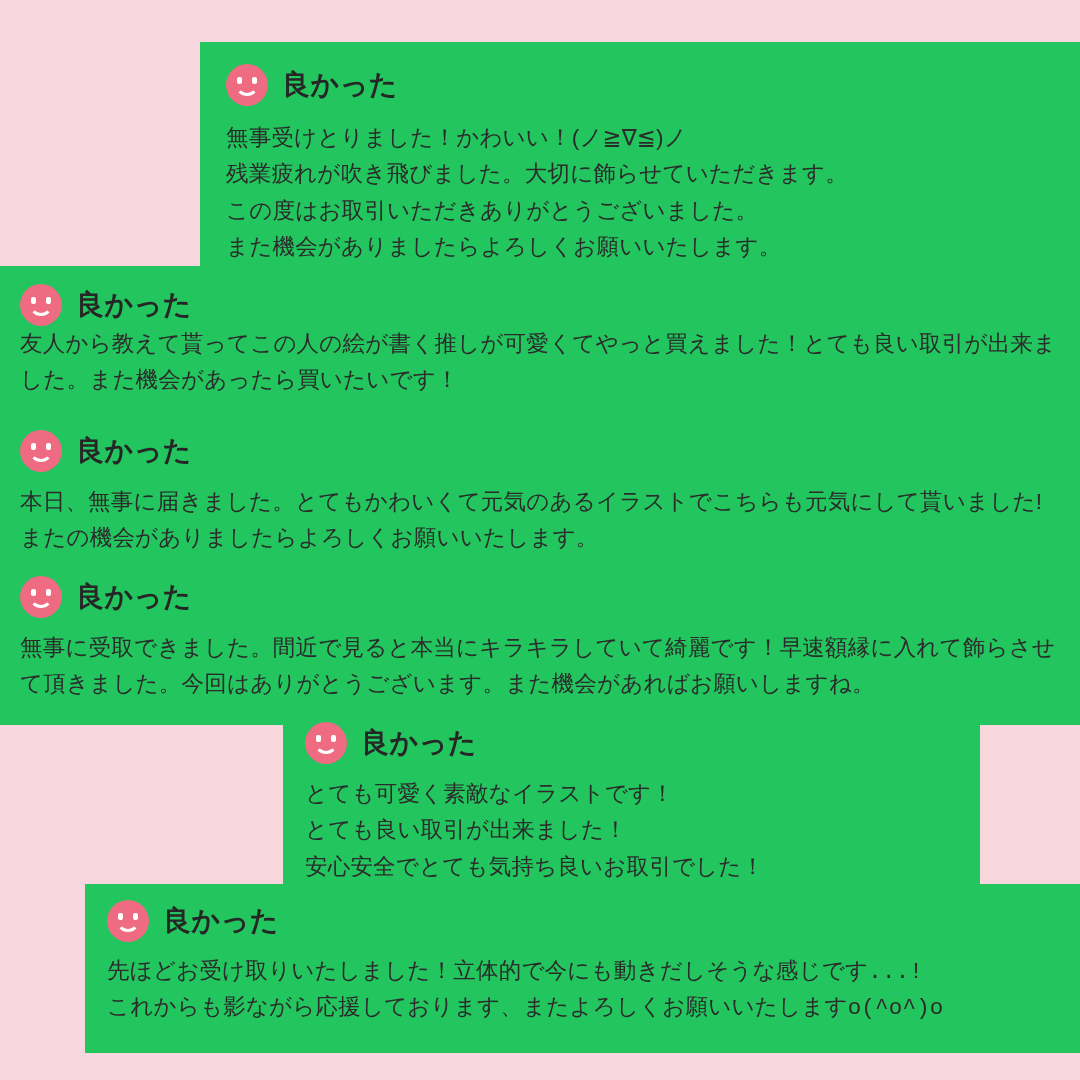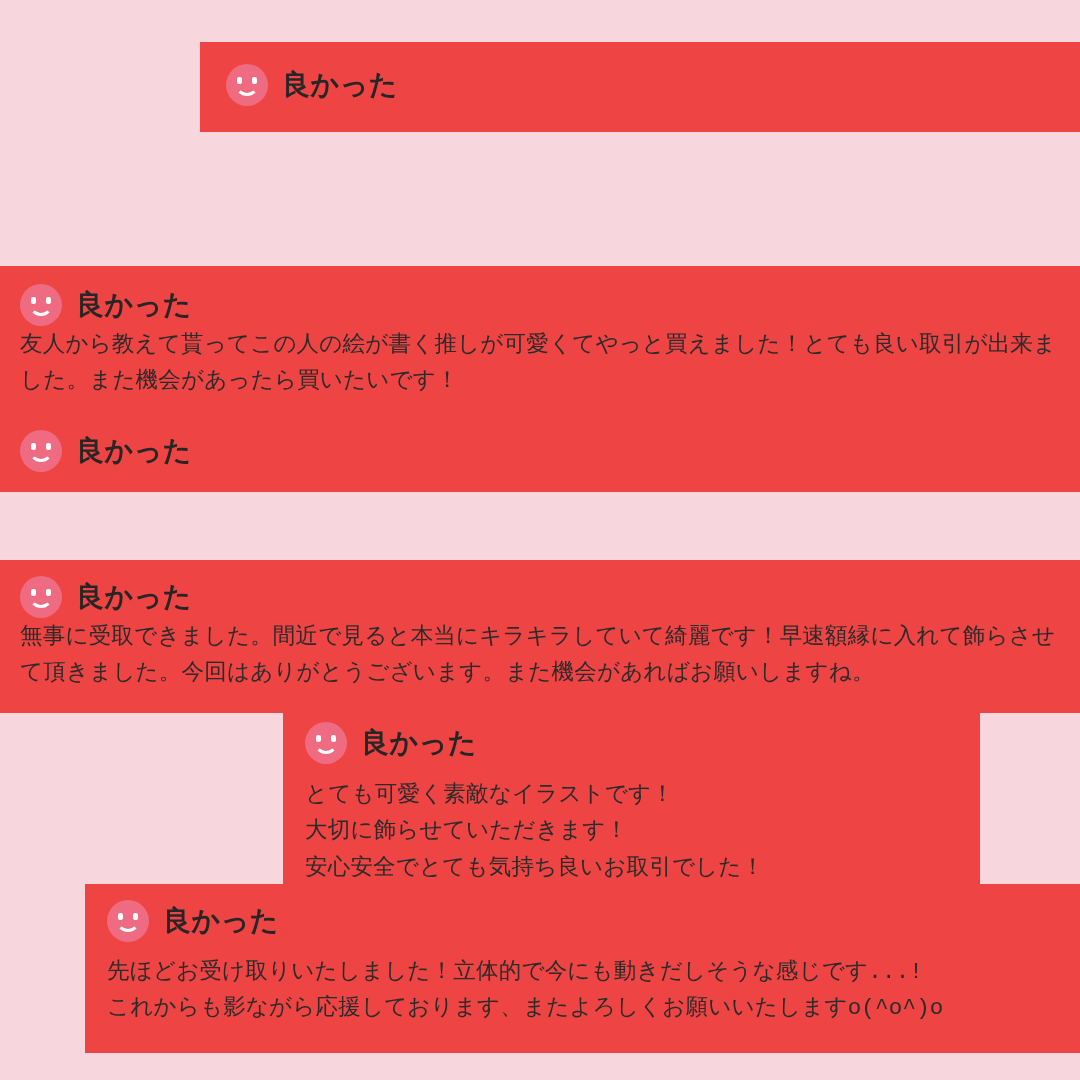--- a/index.html
+++ b/index.html
@@ -14,21 +14,21 @@
     overflow: hidden;
     position: relative;
   }
   .canvas {
     position: relative;
     width: 1080px;
     height: 1080px;
   }
   .review {
     position: absolute;
-    background: #ef4444;
+    background: #22c55e;
     box-sizing: border-box;
   }
   .review-head {
     display: flex;
     align-items: center;
     gap: 14px;
   }
   .face-icon {
     width: 42px;
     height: 42px;
@@ -77,21 +77,21 @@
   #card-1 { left: 200px; top: 42px; width: 880px; padding: 22px 26px 26px 26px; }
   #card-1 .review-body { margin-top: 14px; }
 
   #card-2 { left: 0px; top: 266px; width: 1080px; padding: 18px 20px 20px 20px; }
   #card-2 .review-body { }
 
   #card-3 { left: 0px; top: 414px; width: 1080px; padding: 16px 20px 20px 20px; }
   #card-3 .review-body { margin-top: 12px; }
 
   #card-4 { left: 0px; top: 560px; width: 1080px; padding: 16px 20px 22px 20px; }
-  #card-4 .review-body { margin-top: 0; }
+  #card-4 .review-body { margin-top: 12px; }
 
   #card-5 { left: 283px; top: 706px; width: 697px; padding: 16px 22px 24px 22px; }
   #card-5 .review-body { margin-top: 12px; }
 
   #card-6 { left: 85px; top: 884px; width: 995px; padding: 16px 22px 26px 22px; }
   #card-6 .review-body { margin-top: 12px; font-family: Liberation Mono, monospace; }
 </style>
 </head>
 <body>
 
@@ -99,20 +99,24 @@
 
   <div class="review" id="card-1">
     <div class="review-head">
       <div class="face-icon">
         <span class="eye left"></span>
           <span class="eye right"></span>
           <span class="mouth"></span>
       </div>
       <div class="review-title">良かった</div>
     </div>
+    <div class="review-body">無事受けとりました！かわいい！(ノ≧∇≦)ノ
+残業疲れが吹き飛びました。大切に飾らせていただきます。
+この度はお取引いただきありがとうございました。
+また機会がありましたらよろしくお願いいたします。</div>
   </div>
 
   <div class="review" id="card-2">
     <div class="review-head">
       <div class="face-icon">
         <span class="eye left"></span>
           <span class="eye right"></span>
           <span class="mouth"></span>
       </div>
       <div class="review-title">良かった</div>
@@ -122,20 +126,21 @@
 
   <div class="review" id="card-3">
     <div class="review-head">
       <div class="face-icon">
         <span class="eye left"></span>
           <span class="eye right"></span>
           <span class="mouth"></span>
       </div>
       <div class="review-title">良かった</div>
     </div>
+    <div class="review-body">本日、無事に届きました。とてもかわいくて元気のあるイラストでこちらも元気にして貰いました!またの機会がありましたらよろしくお願いいたします。</div>
   </div>
 
   <div class="review" id="card-4">
     <div class="review-head">
       <div class="face-icon">
         <span class="eye left"></span>
           <span class="eye right"></span>
           <span class="mouth"></span>
       </div>
       <div class="review-title">良かった</div>
@@ -146,21 +151,21 @@
   <div class="review" id="card-5">
     <div class="review-head">
       <div class="face-icon">
         <span class="eye left"></span>
           <span class="eye right"></span>
           <span class="mouth"></span>
       </div>
       <div class="review-title">良かった</div>
     </div>
     <div class="review-body">とても可愛く素敵なイラストです！
-大切に飾らせていただきます！
+とても良い取引が出来ました！
 安心安全でとても気持ち良いお取引でした！</div>
   </div>
 
   <div class="review" id="card-6">
     <div class="review-head">
       <div class="face-icon">
         <span class="eye left"></span>
           <span class="eye right"></span>
           <span class="mouth"></span>
       </div>

